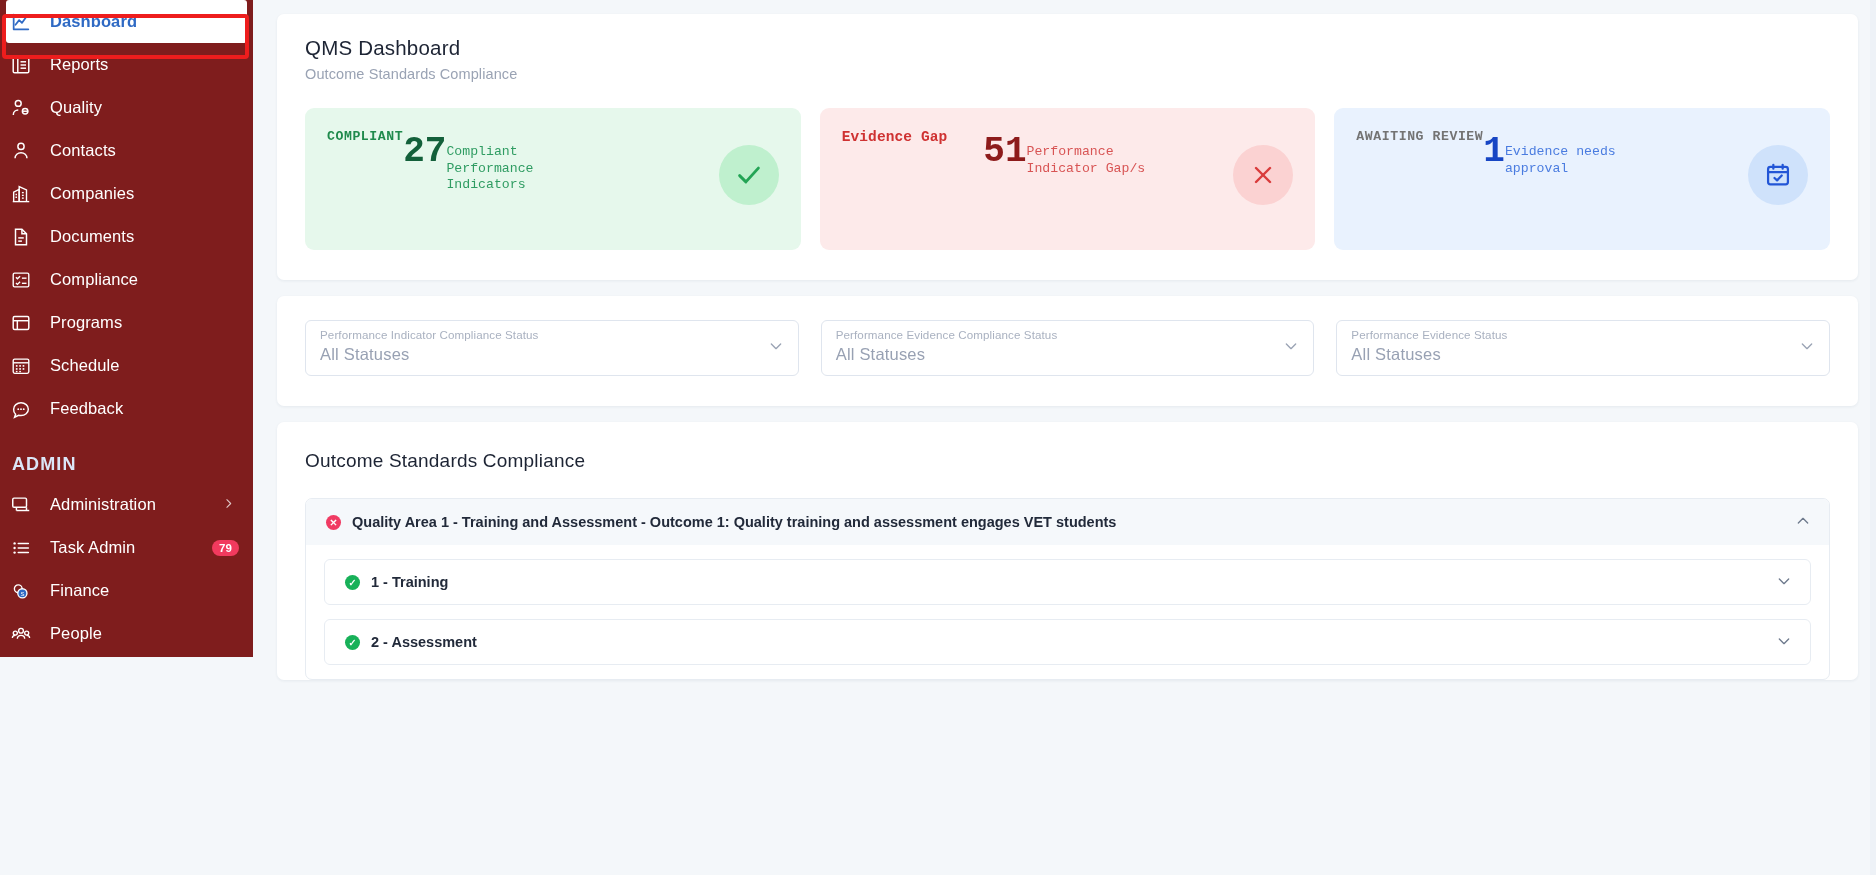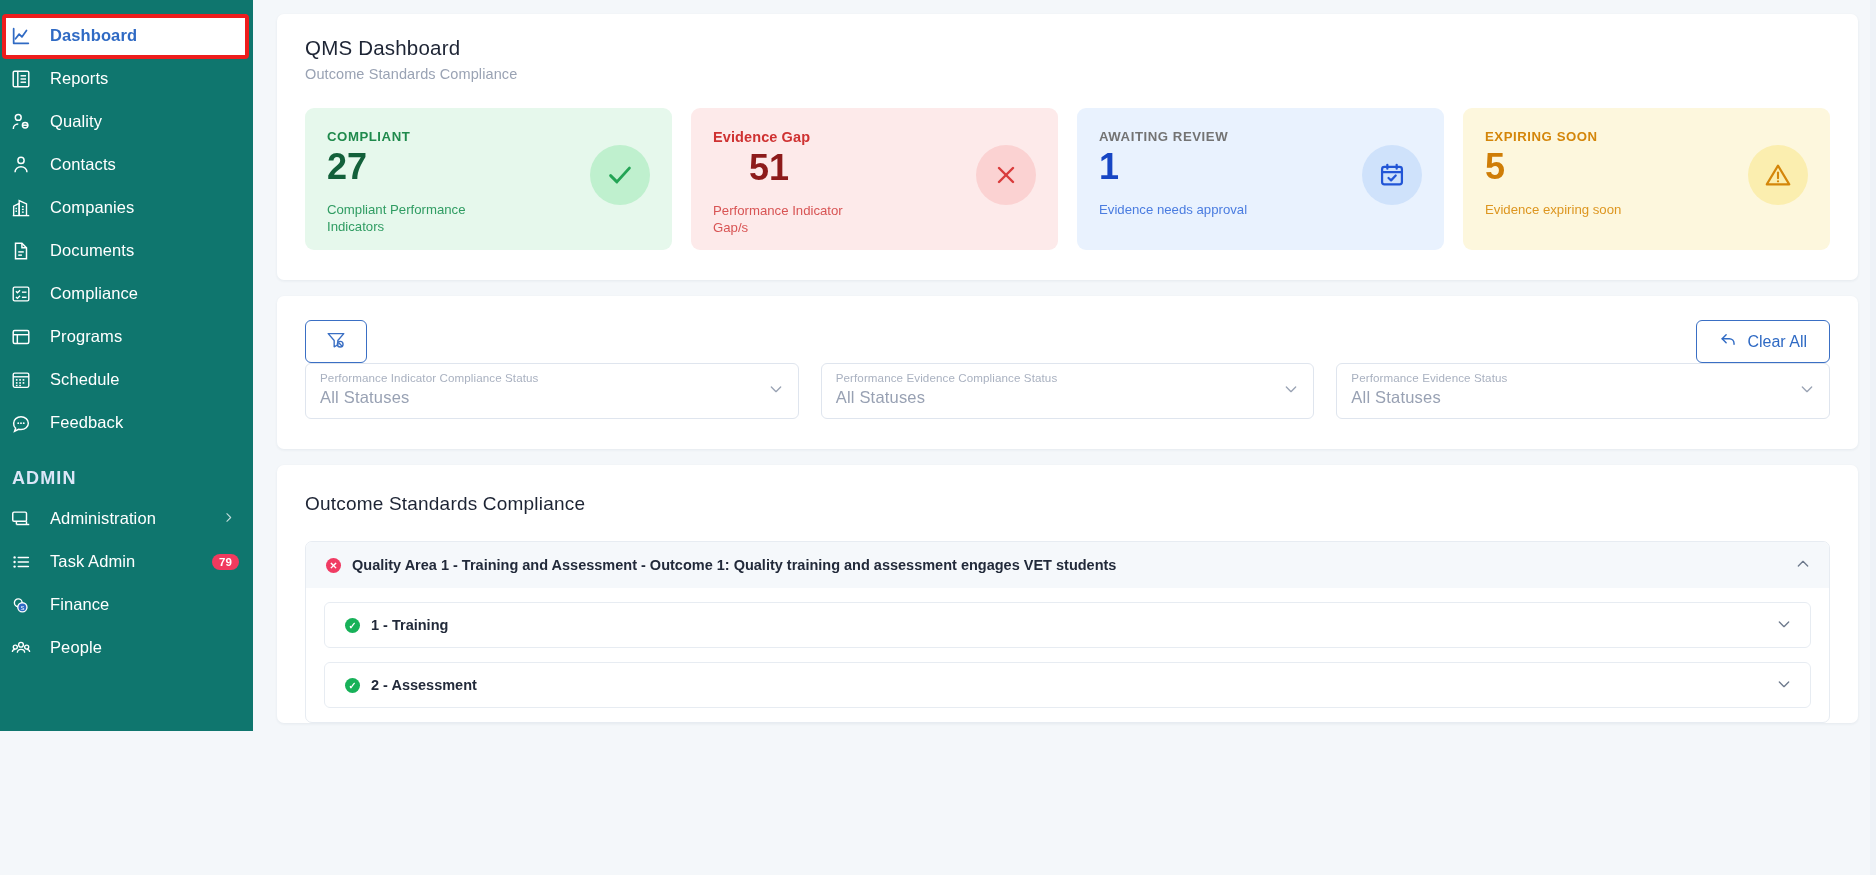--- a/index.html
+++ b/index.html
@@ -6,23 +6,23 @@
   html, body {
     width: 1876px; height: 875px;
     overflow: hidden;
     font-family: "Liberation Sans", sans-serif;
     background: #f4f7fa;
   }
   .app { display: flex; width: 1876px; height: 875px; position: relative; }
 
   
   .sidebar {
-    width: 253px; min-width: 253px; height: 731px;
-    background: #0f766e;
-    padding-top: 14px;
+    width: 253px; min-width: 253px; height: 657px;
+    background: #7f1d1d;
+    padding-top: 0;
     position: relative;
     overflow: hidden;
   }
   .nav-item {
     display: flex; align-items: center;
     height: 43px; padding-left: 10px;
     color: #ffffff; font-size: 16.5px; letter-spacing: .1px;
     cursor: pointer; position: relative;
   }
   .nav-item .ico {
@@ -92,21 +92,21 @@
   .hdr h1 { font-size: 20.5px; color: #1d2434; font-weight: normal; letter-spacing: .2px; }
   .hdr .sub { font-size: 14.5px; color: #9aa3b4; margin-top: 6px; letter-spacing: .1px; }
 
   .kpis { display: flex; gap: 19px; padding: 26px 28px 30px 28px; }
   .kpi {
     flex: 1; border-radius: 9px; height: 142px;
     padding: 21px 22px 0 22px;
     display: flex; justify-content: space-between; align-items: flex-start;
     position: relative;
   }
-  .kpi .txt { display: flex; flex-direction: column; }
+  .kpi .txt { display: flex; flex-direction: row; font-family: Liberation Mono, monospace; }
   .kpi .lbl { font-size: 13.2px; font-weight: bold; letter-spacing: .55px; }
   .kpi .lbl.mixed { font-weight: bold; letter-spacing: .1px; font-size: 14.5px; }
   .kpi .num { font-size: 36px; font-weight: bold; line-height: 1.15; margin-top: 2px; }
   .kpi .desc { font-size: 13.2px; line-height: 1.25; margin-top: 15px; max-width: 160px; }
   .kpi .circ {
     width: 60px; height: 60px; border-radius: 50%;
     display: flex; align-items: center; justify-content: center;
     margin-top: 16px; flex-shrink: 0;
   }
 
@@ -421,61 +421,27 @@
               <svg width="28" height="28" viewBox="0 0 24 24" fill="none" stroke="#2255d6" stroke-width="1.9" stroke-linecap="round" stroke-linejoin="round">
                   <rect x="3.5" y="5" width="17" height="15" rx="2"></rect>
                   <line x1="3.5" y1="9.5" x2="20.5" y2="9.5"></line>
                   <line x1="8" y1="3.2" x2="8" y2="6.6"></line>
                   <line x1="16" y1="3.2" x2="16" y2="6.6"></line>
                   <polyline points="9 14.6 11.2 16.6 15.2 12.4"></polyline>
                 </svg>
             </div>
           </div>
 
-          <div class="kpi" style="background:#fdf7dd;">
-            <div class="txt">
-              <div class="lbl" style="color:#d4860a;">EXPIRING SOON</div>
-              <div class="num" style="color:#cf7d06;">5</div>
-              <div class="desc" style="color:#dd9620;">Evidence expiring soon</div>
-            </div>
-            <div class="circ" style="background:#fbeeaf;">
-              <svg width="30" height="30" viewBox="0 0 24 24" fill="none" stroke="#d4860a" stroke-width="1.7" stroke-linecap="round" stroke-linejoin="round">
-                  <path d="M12 4.5 21 19.5H3z"></path>
-                  <line x1="12" y1="10" x2="12" y2="14.6"></line>
-                  <circle cx="12" cy="17" r=".9" fill="#d4860a" stroke="none"></circle>
-                </svg>
-            </div>
-          </div>
 
 
         </div>
       </div>
 
       <div class="card">
         <div class="filters">
-          <div class="filter-top">
-            <div class="filter-btn">
-              <span>
-                <svg width="22" height="22" viewBox="0 0 24 24" fill="none" stroke="#3a6fc4" stroke-width="1.5" stroke-linecap="round" stroke-linejoin="round">
-                    <path d="M3.5 5h17l-6.5 7.6v4.6l-4 2.2v-6.8z"></path>
-                    <circle cx="16.6" cy="16.6" r="3.1"></circle>
-                    <line x1="15.3" y1="15.3" x2="17.9" y2="17.9"></line>
-                  </svg>
-              </span>
-            </div>
-            <div class="clear-btn">
-              <span>
-                <svg width="19" height="19" viewBox="0 0 24 24" fill="none" stroke="#2f6ac4" stroke-width="1.8" stroke-linecap="round" stroke-linejoin="round">
-                    <polyline points="9 6 4 11 9 16"></polyline>
-                    <path d="M4 11h9a6 6 0 0 1 6 6v1"></path>
-                  </svg>
-              </span>
-              <span>Clear All</span>
-            </div>
-          </div>
 
           <div class="selects">
 
             <div class="select">
               <div class="lab">Performance Indicator Compliance Status</div>
               <div class="val">All Statuses</div>
               <span class="cv">
                 <svg width="16" height="16" viewBox="0 0 24 24" fill="none" stroke="#9aa3b4" stroke-width="2" stroke-linecap="round" stroke-linejoin="round">
                     <polyline points="5 9 12 16 19 9"></polyline>
                   </svg>

